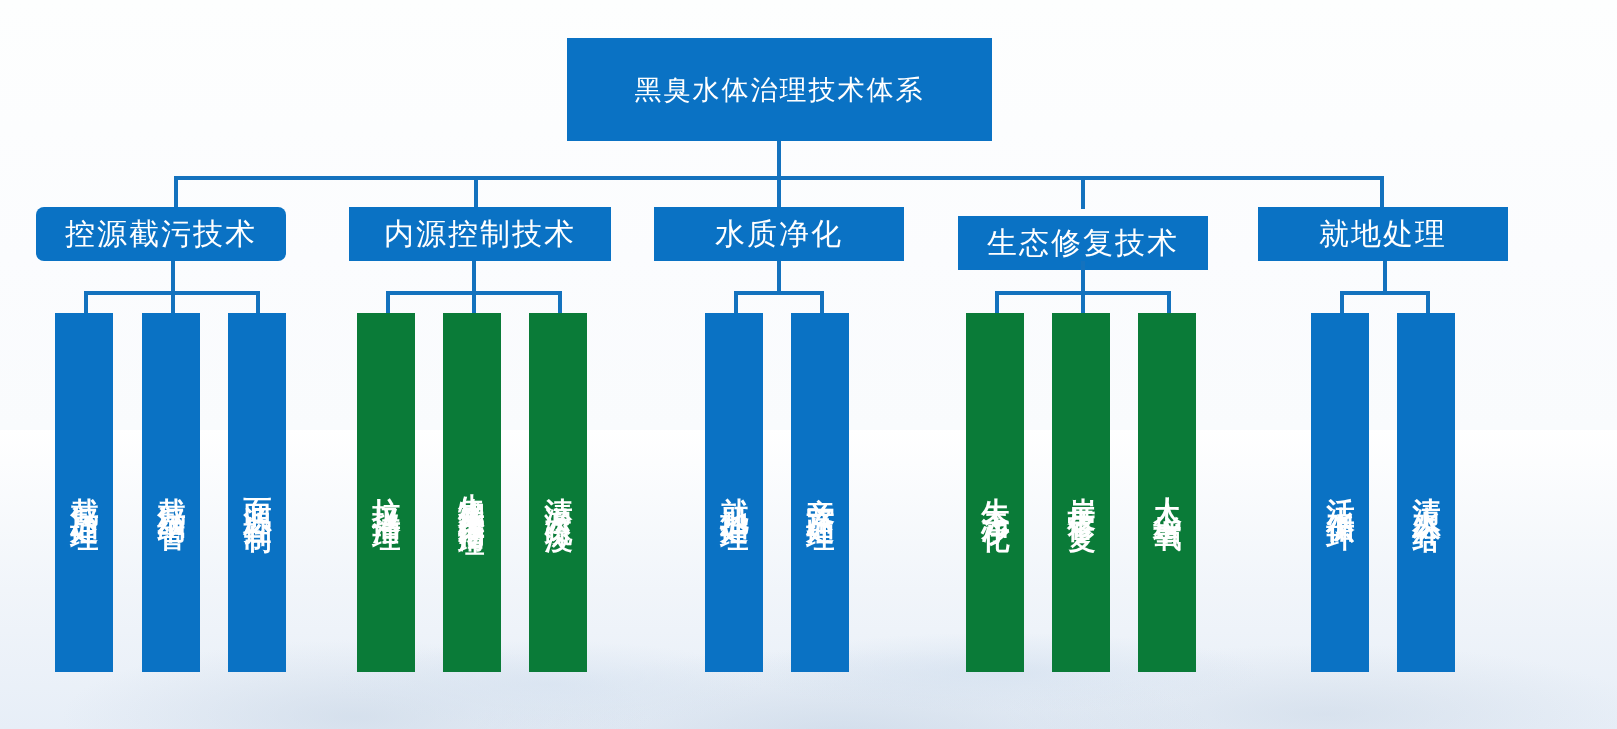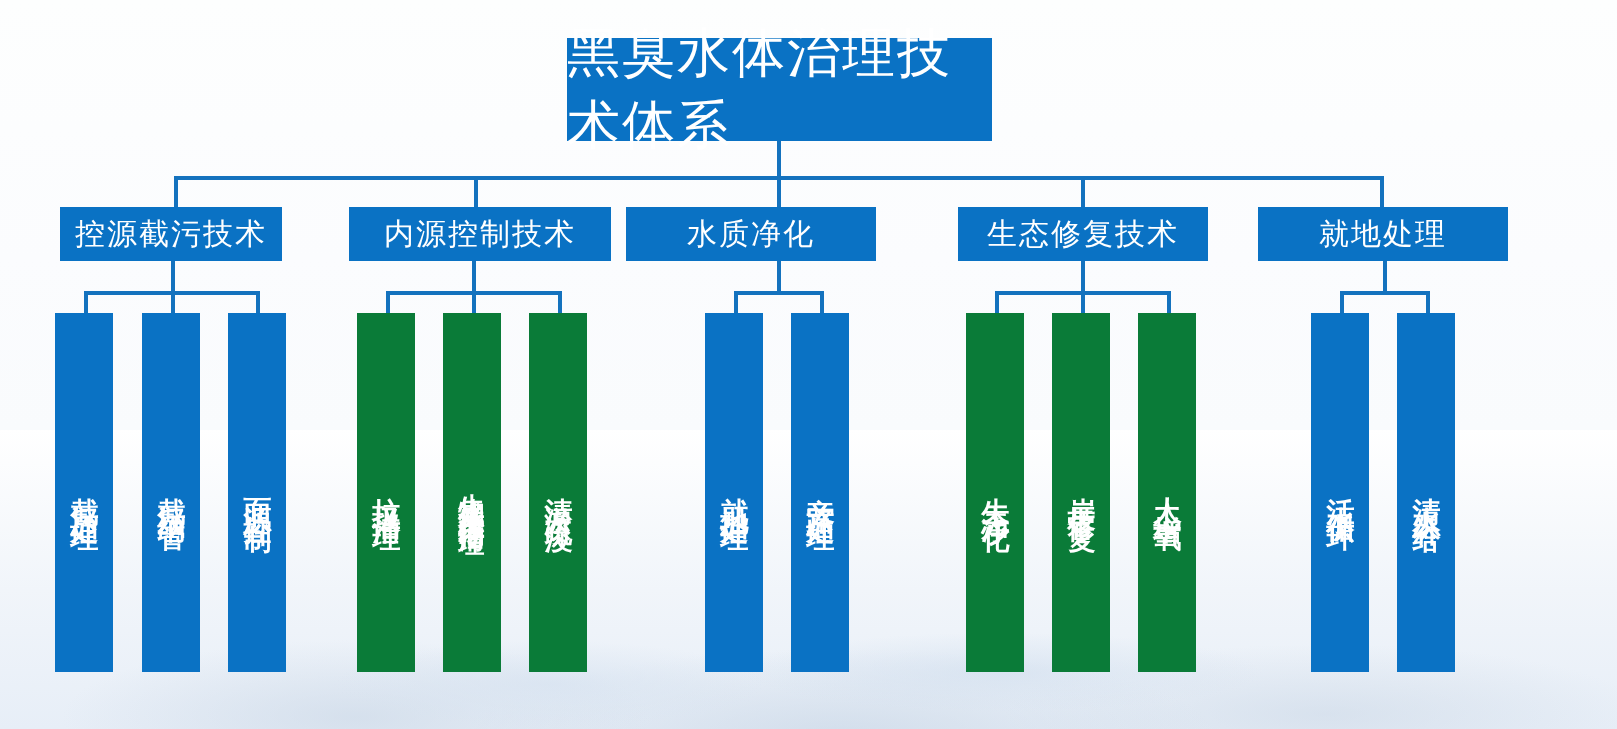--- a/index.html
+++ b/index.html
@@ -65,21 +65,21 @@
     letter-spacing: 1px;
   }
   .node.blue  { background: #0A72C4; }
   .node.green { background: #0A7B38; }
 
   #root-node {
     left: 567px;
     top: 38px;
     width: 425px;
     height: 103px;
-    font-size: 53px;
+    font-size: 27px;
     font-weight: 400;
     letter-spacing: 2px;
   }
 
   .cat-node {
     height: 54px;
     font-size: 30px;
     font-weight: 400;
     letter-spacing: 2px;
     top: 207px;
@@ -119,24 +119,24 @@
   <div class="ln ln-v" style="left:777px; top:141px; height:37px;"></div>
 
   <div class="ln ln-h" style="left:174px; top:176px; width:1210px;"></div>
 
   <div class="ln ln-v" style="left:174px;  top:176px; height:33px;"></div>
   <div class="ln ln-v" style="left:474px;  top:176px; height:33px;"></div>
   <div class="ln ln-v" style="left:777px;  top:176px; height:33px;"></div>
   <div class="ln ln-v" style="left:1081px; top:176px; height:33px;"></div>
   <div class="ln ln-v" style="left:1380px; top:176px; height:33px;"></div>
 
-  <div class="node blue cat-node" style="left:60px;   width:222px;">控源截污技术</div>
+  <div class="node blue cat-node" style="left:36px;   width:250px;border-radius:8px;">控源截污技术</div>
   <div class="node blue cat-node" style="left:349px;  width:262px;">内源控制技术</div>
-  <div class="node blue cat-node" style="left:626px;  width:250px;">水质净化</div>
-  <div class="node blue cat-node" style="left:958px;  width:250px;">生态修复技术</div>
+  <div class="node blue cat-node" style="left:654px;  width:250px;">水质净化</div>
+  <div class="node blue cat-node" style="left:958px;  width:250px;margin-top:9px;">生态修复技术</div>
   <div class="node blue cat-node" style="left:1258px; width:250px;">就地处理</div>
 
   <div class="ln ln-v" style="left:171px; top:261px; height:34px;"></div>
   <div class="ln ln-h" style="left:84px;  top:291px; width:176px;"></div>
   <div class="ln ln-v" style="left:84px;  top:291px; height:22px;"></div>
   <div class="ln ln-v" style="left:171px; top:291px; height:22px;"></div>
   <div class="ln ln-v" style="left:256px; top:291px; height:22px;"></div>
 
   <div class="ln ln-v" style="left:472px; top:261px; height:34px;"></div>
   <div class="ln ln-h" style="left:386px; top:291px; width:176px;"></div>

